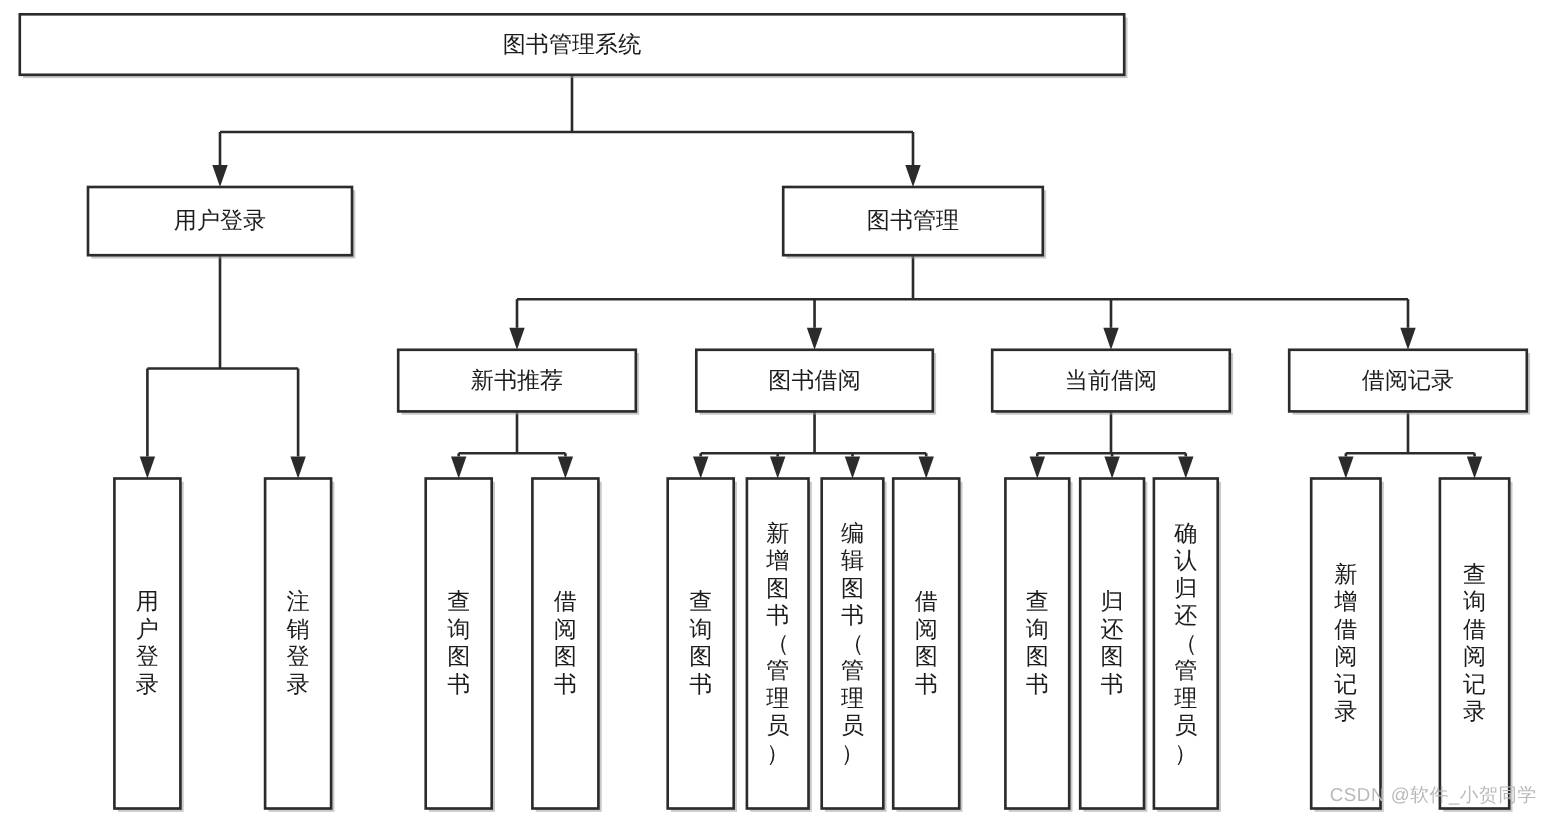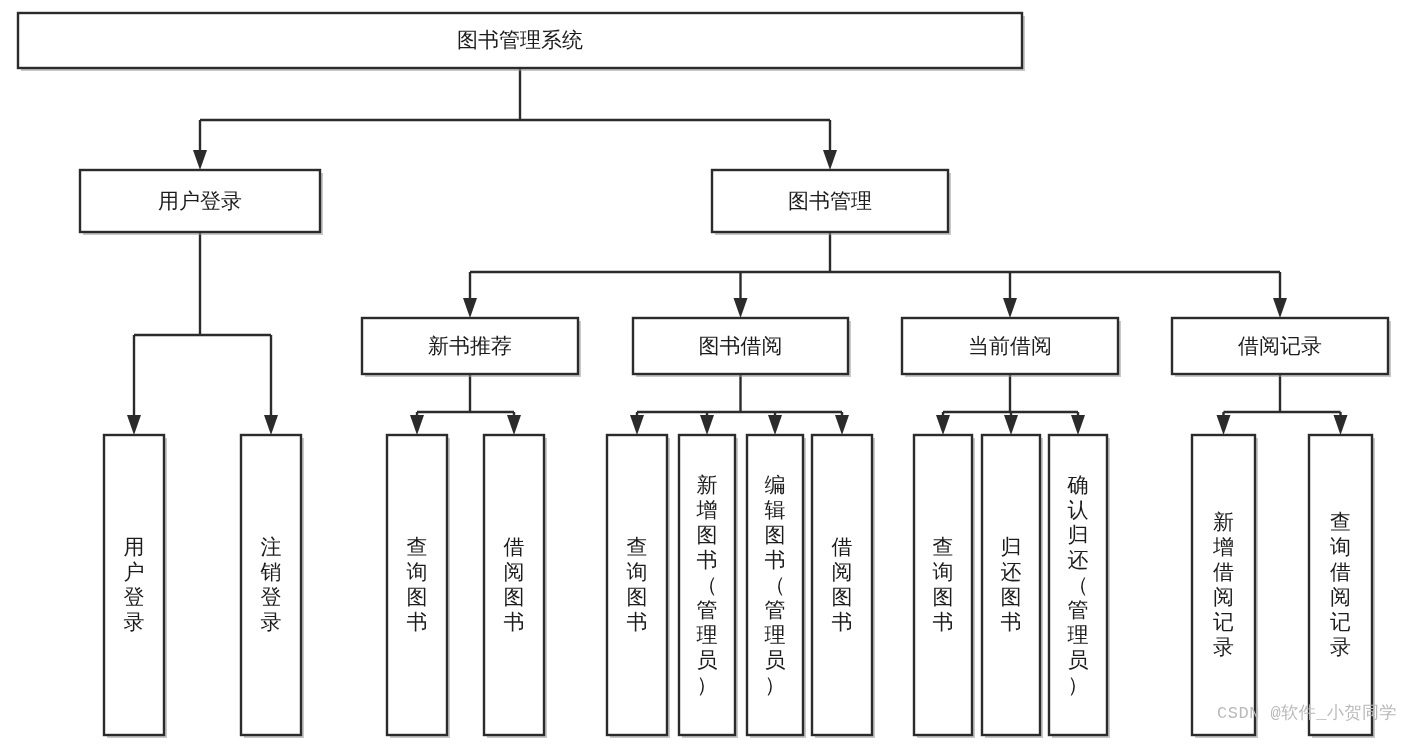--- a/index.html
+++ b/index.html
@@ -55,22 +55,22 @@
   }
   .node-label-v {
     font-family: "Liberation Sans", "DejaVu Sans", sans-serif;
     font-size: 21px;
     fill: #1c1c1c;
     text-anchor: middle;
   }
   .watermark-text {
     position: absolute;
     right: 8px;
-    bottom: 23px;
-    font-family: Liberation Mono, monospace;
+    bottom: 13px;
+    font-family: Liberation Sans, sans-serif;
     font-size: 17px;
     color: #b9b9b9;
     letter-spacing: 0.5px;
     white-space: nowrap;
     user-select: none;
   }
 </style>
 </head>
 <body>
 

